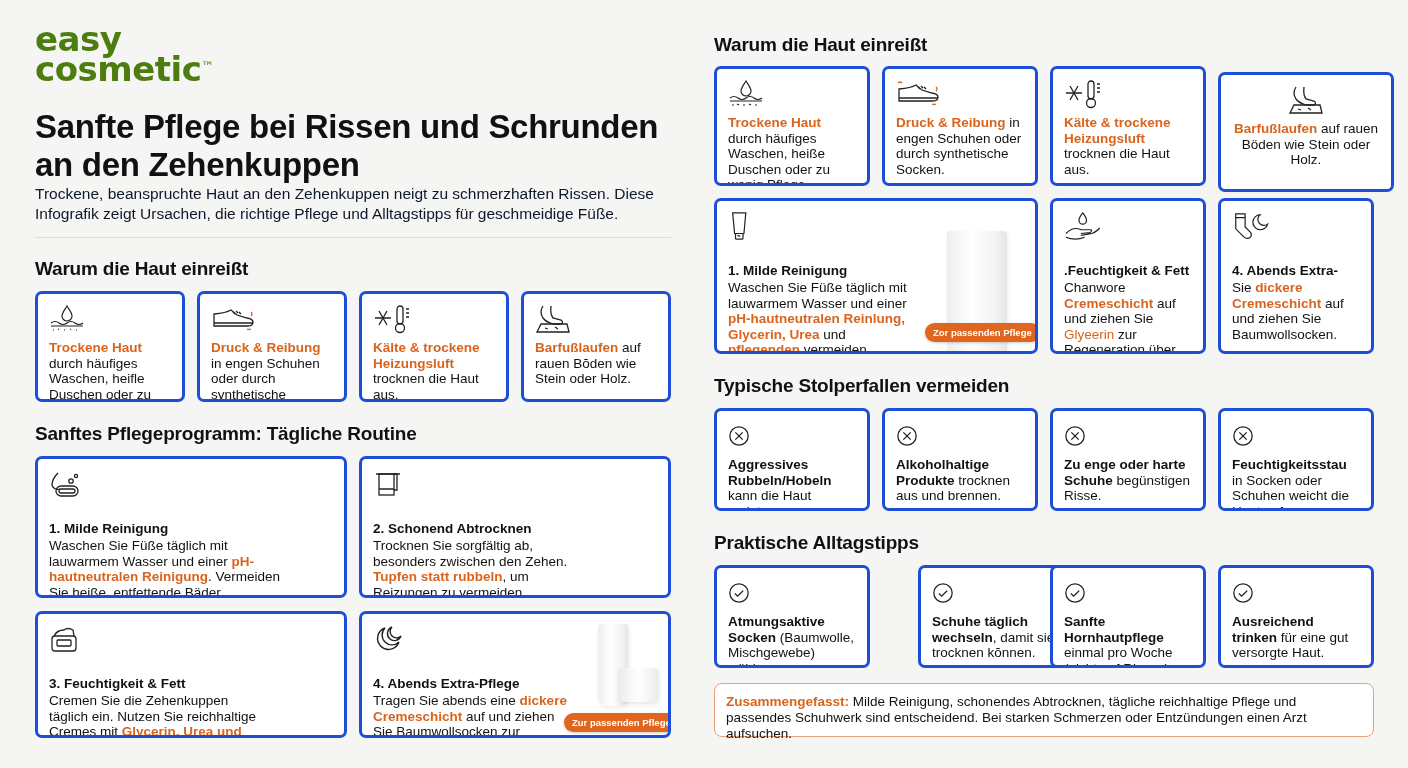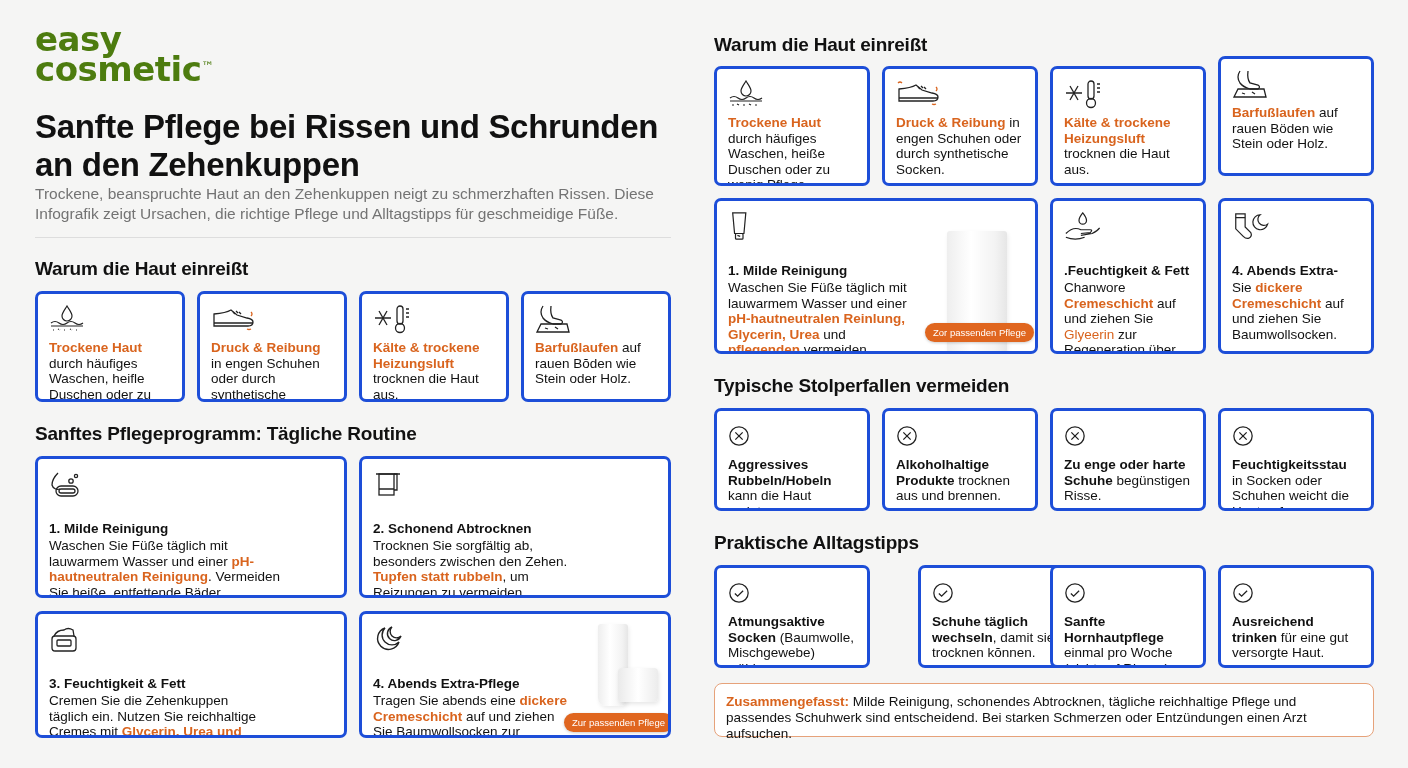--- a/index.html
+++ b/index.html
@@ -16,39 +16,39 @@
     font-weight: bold; color: #4d7c0f;
     font-size: 34px; line-height: 30px; letter-spacing: -0.5px;
   }
   .logo .tm { font-size: 13px; vertical-align: top; position: relative; top: -2px; font-weight: normal; }
   .main-title {
     position: absolute; left: 35px; top: 108px; width: 650px;
     font-size: 33px; font-weight: bold; line-height: 38px; letter-spacing: -0.3px;
   }
   .intro {
     position: absolute; left: 35px; top: 184px; width: 640px;
-    font-size: 15.5px; line-height: 20px; color: #737373;
+    font-size: 15.5px; line-height: 20px; color: #0f172a;
   }
   .divider { position: absolute; left: 35px; top: 237px; width: 636px; height: 1px; background: #ddd; }
   .section-title {
     position: absolute; font-size: 19px; font-weight: bold; letter-spacing: -0.2px;
   }
   .card {
     position: absolute; background: #fff; border: 3px solid #1d4ed8;
     border-radius: 7px; padding: 10px 11px; overflow: hidden;
   }
   .card .icon { height: 32px; display: block; margin-bottom: 4px; }
   .card .icon svg { height: 30px; width: auto; }
   .txt { font-size: 13.5px; line-height: 15.5px; color: #111; }
   .hl { color: #d9641e; font-weight: bold; }
   .b { font-weight: bold; }
   .card-title { font-size: 13.5px; font-weight: bold; line-height: 16px; margin-bottom: 1px; margin-top: 20px; }
   .cta {
     position: absolute; background: #e0661f; color: #fff;
-    font-size: 9.5px; font-weight: normal; border-radius: 10px;
+    font-size: 9.5px; font-weight: bold; border-radius: 10px;
     padding: 4px 8px; white-space: nowrap;
     box-shadow: 0 1px 3px rgba(0,0,0,0.2);
   }
   .tube {
     position: absolute; background: linear-gradient(90deg,#eee 0%,#fff 40%,#f3f3f3 80%,#e6e6e6 100%);
     border-radius: 3px 3px 8px 8px;
     box-shadow: 1px 2px 4px rgba(0,0,0,0.08);
   }
   .jar {
     position: absolute; background: linear-gradient(90deg,#eaeaea,#fff 50%,#ececec);
@@ -213,21 +213,21 @@
         </g>
         <rect x="24" y="2" width="6" height="18" rx="3"></rect>
         <circle cx="27" cy="24" r="4.5"></circle>
         <line x1="33" y1="5" x2="36" y2="5"></line>
         <line x1="33" y1="9" x2="36" y2="9"></line>
         <line x1="33" y1="13" x2="36" y2="13"></line>
       </svg>
   </span>
   <div class="txt"><span class="hl">Kälte &amp; trockene Heizungsluft</span><span> trocknen die Haut aus.</span></div>
 </div>
-<div class="card" style="left:1218px;top:56px;width:156px;height:120px;">
+<div class="card" style="left:1218px;top:72px;width:176px;height:120px;text-align:center;">
   <span class="icon">
     <svg viewBox="0 0 36 30" fill="none" stroke="#222" stroke-width="1.3">
         <path d="M8 2 q-4 6 0 12 q3 4 10 6 l8 0 q3-2 0-4 l-8-2 q-3-4-2-12"></path>
         <path d="M2 28 l4-8 l26 0 l2 8z"></path>
         <path d="M10 24 l3 1 M20 23 l3 2"></path>
       </svg>
   </span>
   <div class="txt"><span class="hl">Barfußlaufen</span><span> auf rauen Böden wie Stein oder Holz.</span></div>
 </div>
 

